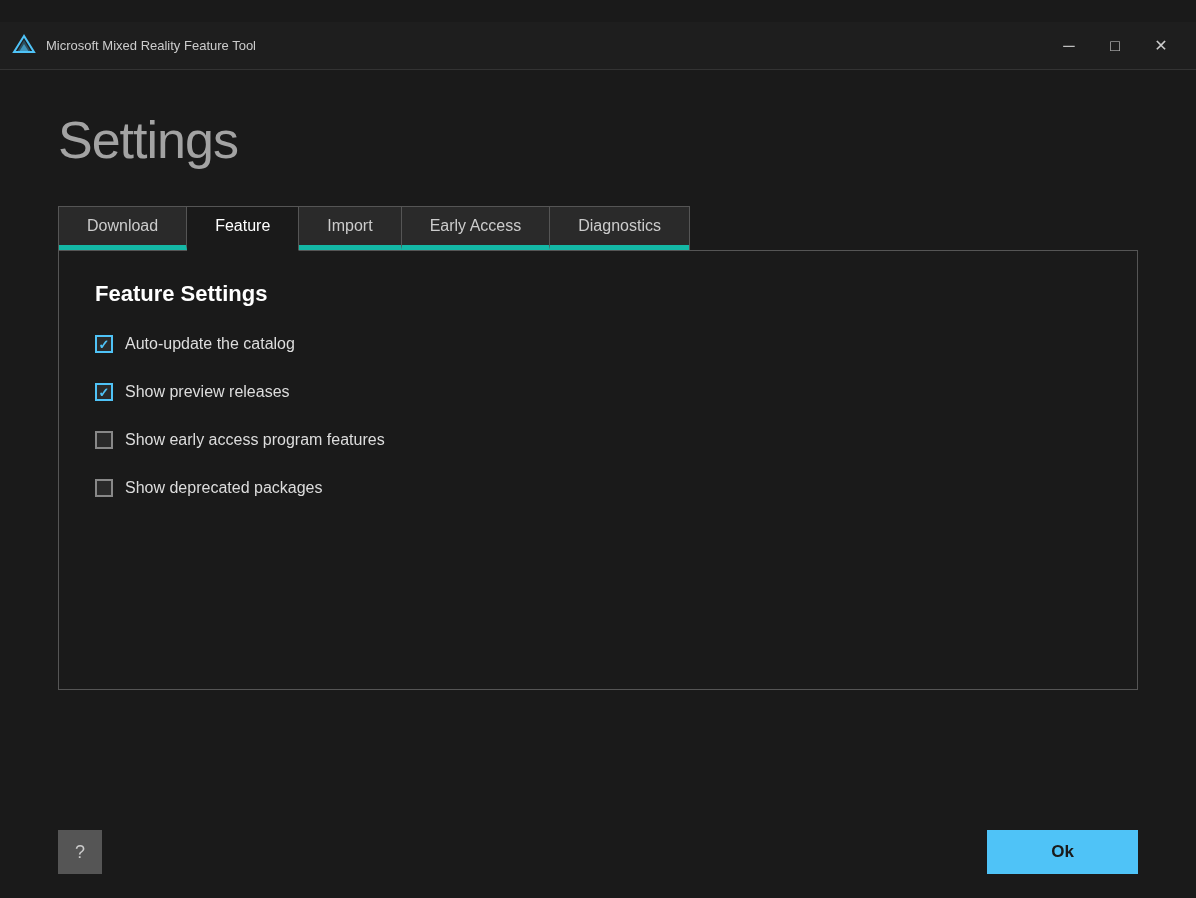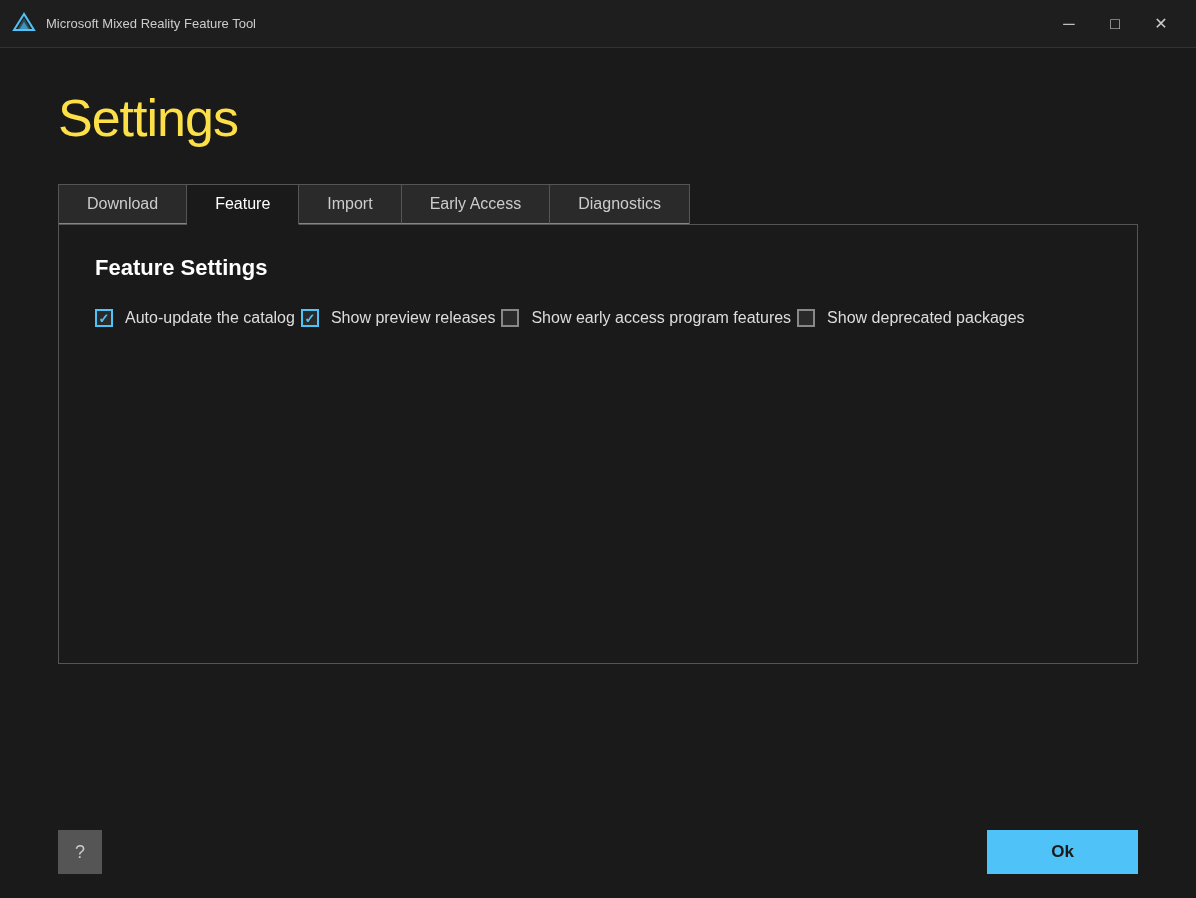--- a/index.html
+++ b/index.html
@@ -17,20 +17,21 @@
 
     
     .titlebar {
       background: #1e1e1e;
       display: flex;
       align-items: center;
       height: 48px;
       padding: 8px 12px;
       border-bottom: 1px solid #333;
       flex-shrink: 0;
+      margin-top: 22px;
     }
 
     .titlebar-icon {
       width: 24px;
       height: 24px;
       margin-right: 10px;
       flex-shrink: 0;
     }
 
     .titlebar-title {
@@ -61,21 +62,21 @@
     .main-content {
       flex: 1;
       padding: 40px 58px 30px 58px;
       display: flex;
       flex-direction: column;
     }
 
     .page-title {
       font-size: 52px;
       font-weight: 300;
-      color: #fde047;
+      color: #a3a3a3;
       margin-bottom: 36px;
       letter-spacing: -1px;
     }
 
     
     .tabs-container {
       display: flex;
       border: 1px solid #555;
       border-bottom: none;
       width: fit-content;
@@ -83,21 +84,21 @@
     }
 
     .tab {
       padding: 10px 28px;
       font-size: 16px;
       color: #cccccc;
       background: #2a2a2a;
       border-right: 1px solid #555;
       cursor: pointer;
       white-space: nowrap;
-      border-bottom: 1px solid #14b8a6;
+      border-bottom: 5px solid #14b8a6;
     }
 
     .tab:last-child {
       border-right: none;
     }
 
     .tab.active {
       background: #1a1a1a;
       color: #ffffff;
       border-bottom: 1px solid #1a1a1a;
@@ -117,22 +118,22 @@
     .section-title {
       font-size: 22px;
       font-weight: 600;
       color: #ffffff;
       margin-bottom: 28px;
     }
 
     
     .checkbox-list {
       display: flex;
-      flex-direction: row;
-      gap: 6px;
+      flex-direction: column;
+      gap: 30px;
     }
 
     .checkbox-item {
       display: flex;
       align-items: center;
       gap: 12px;
       cursor: pointer;
     }
 
     .checkbox-box {

